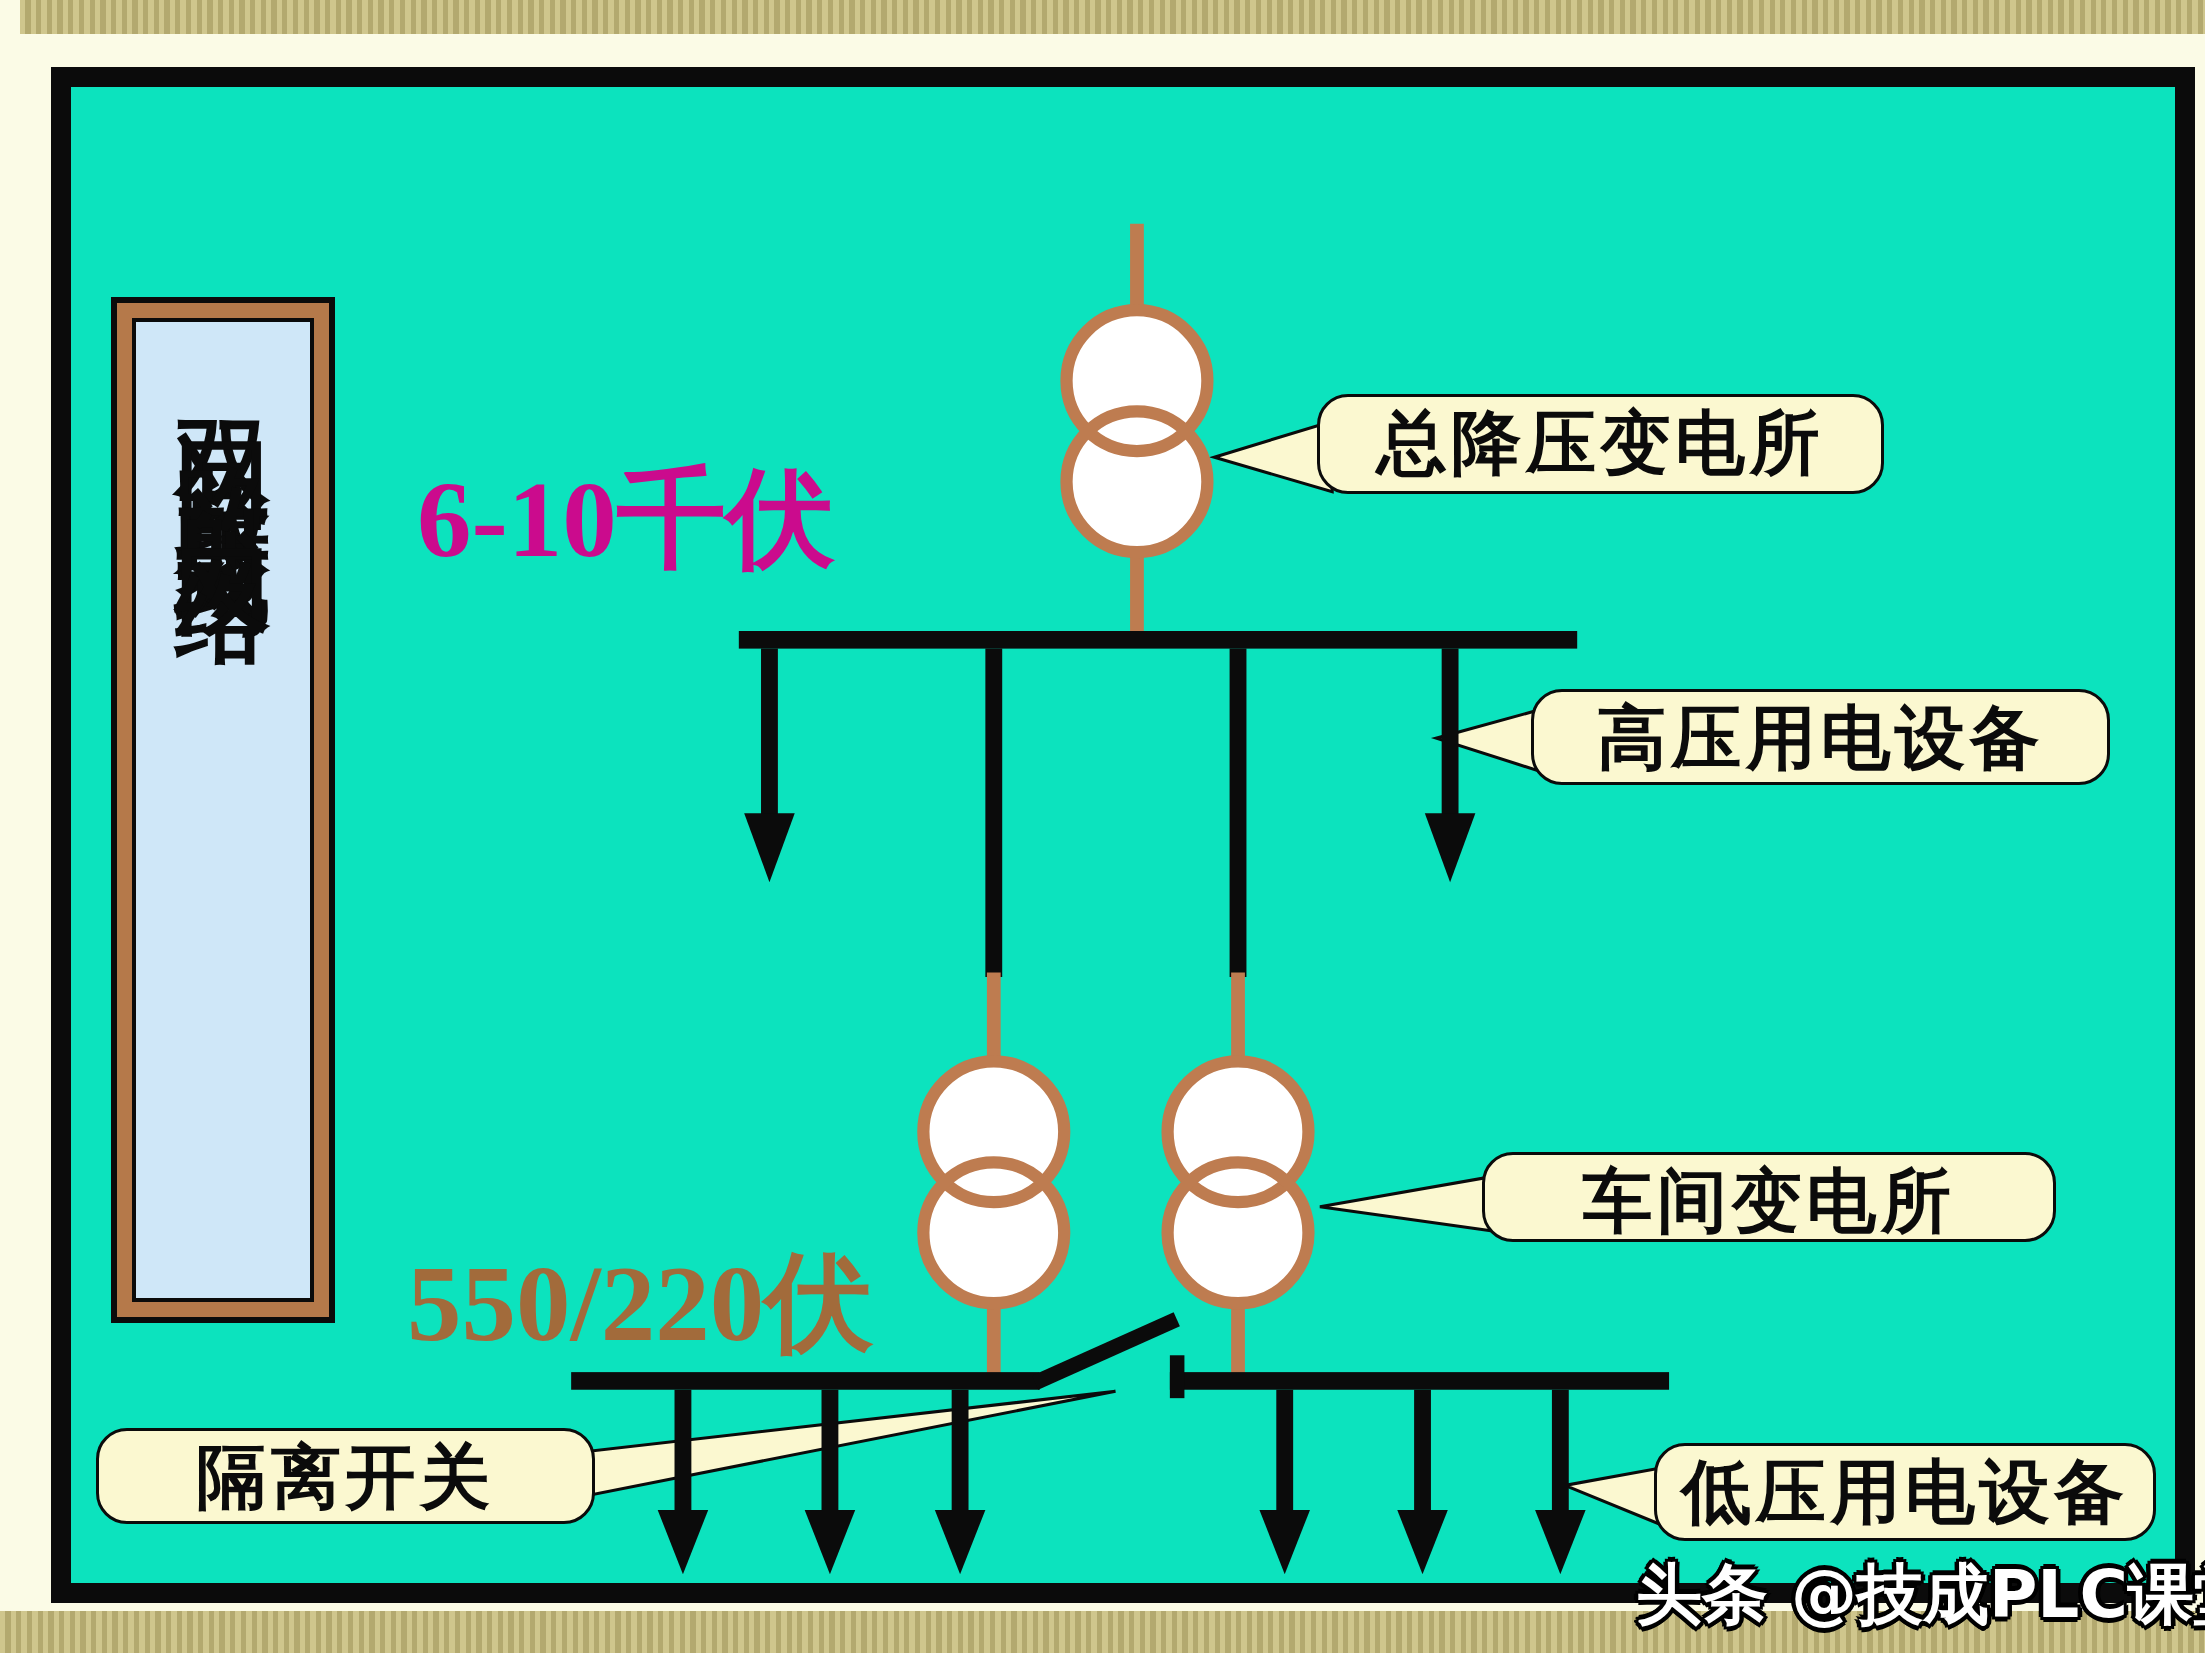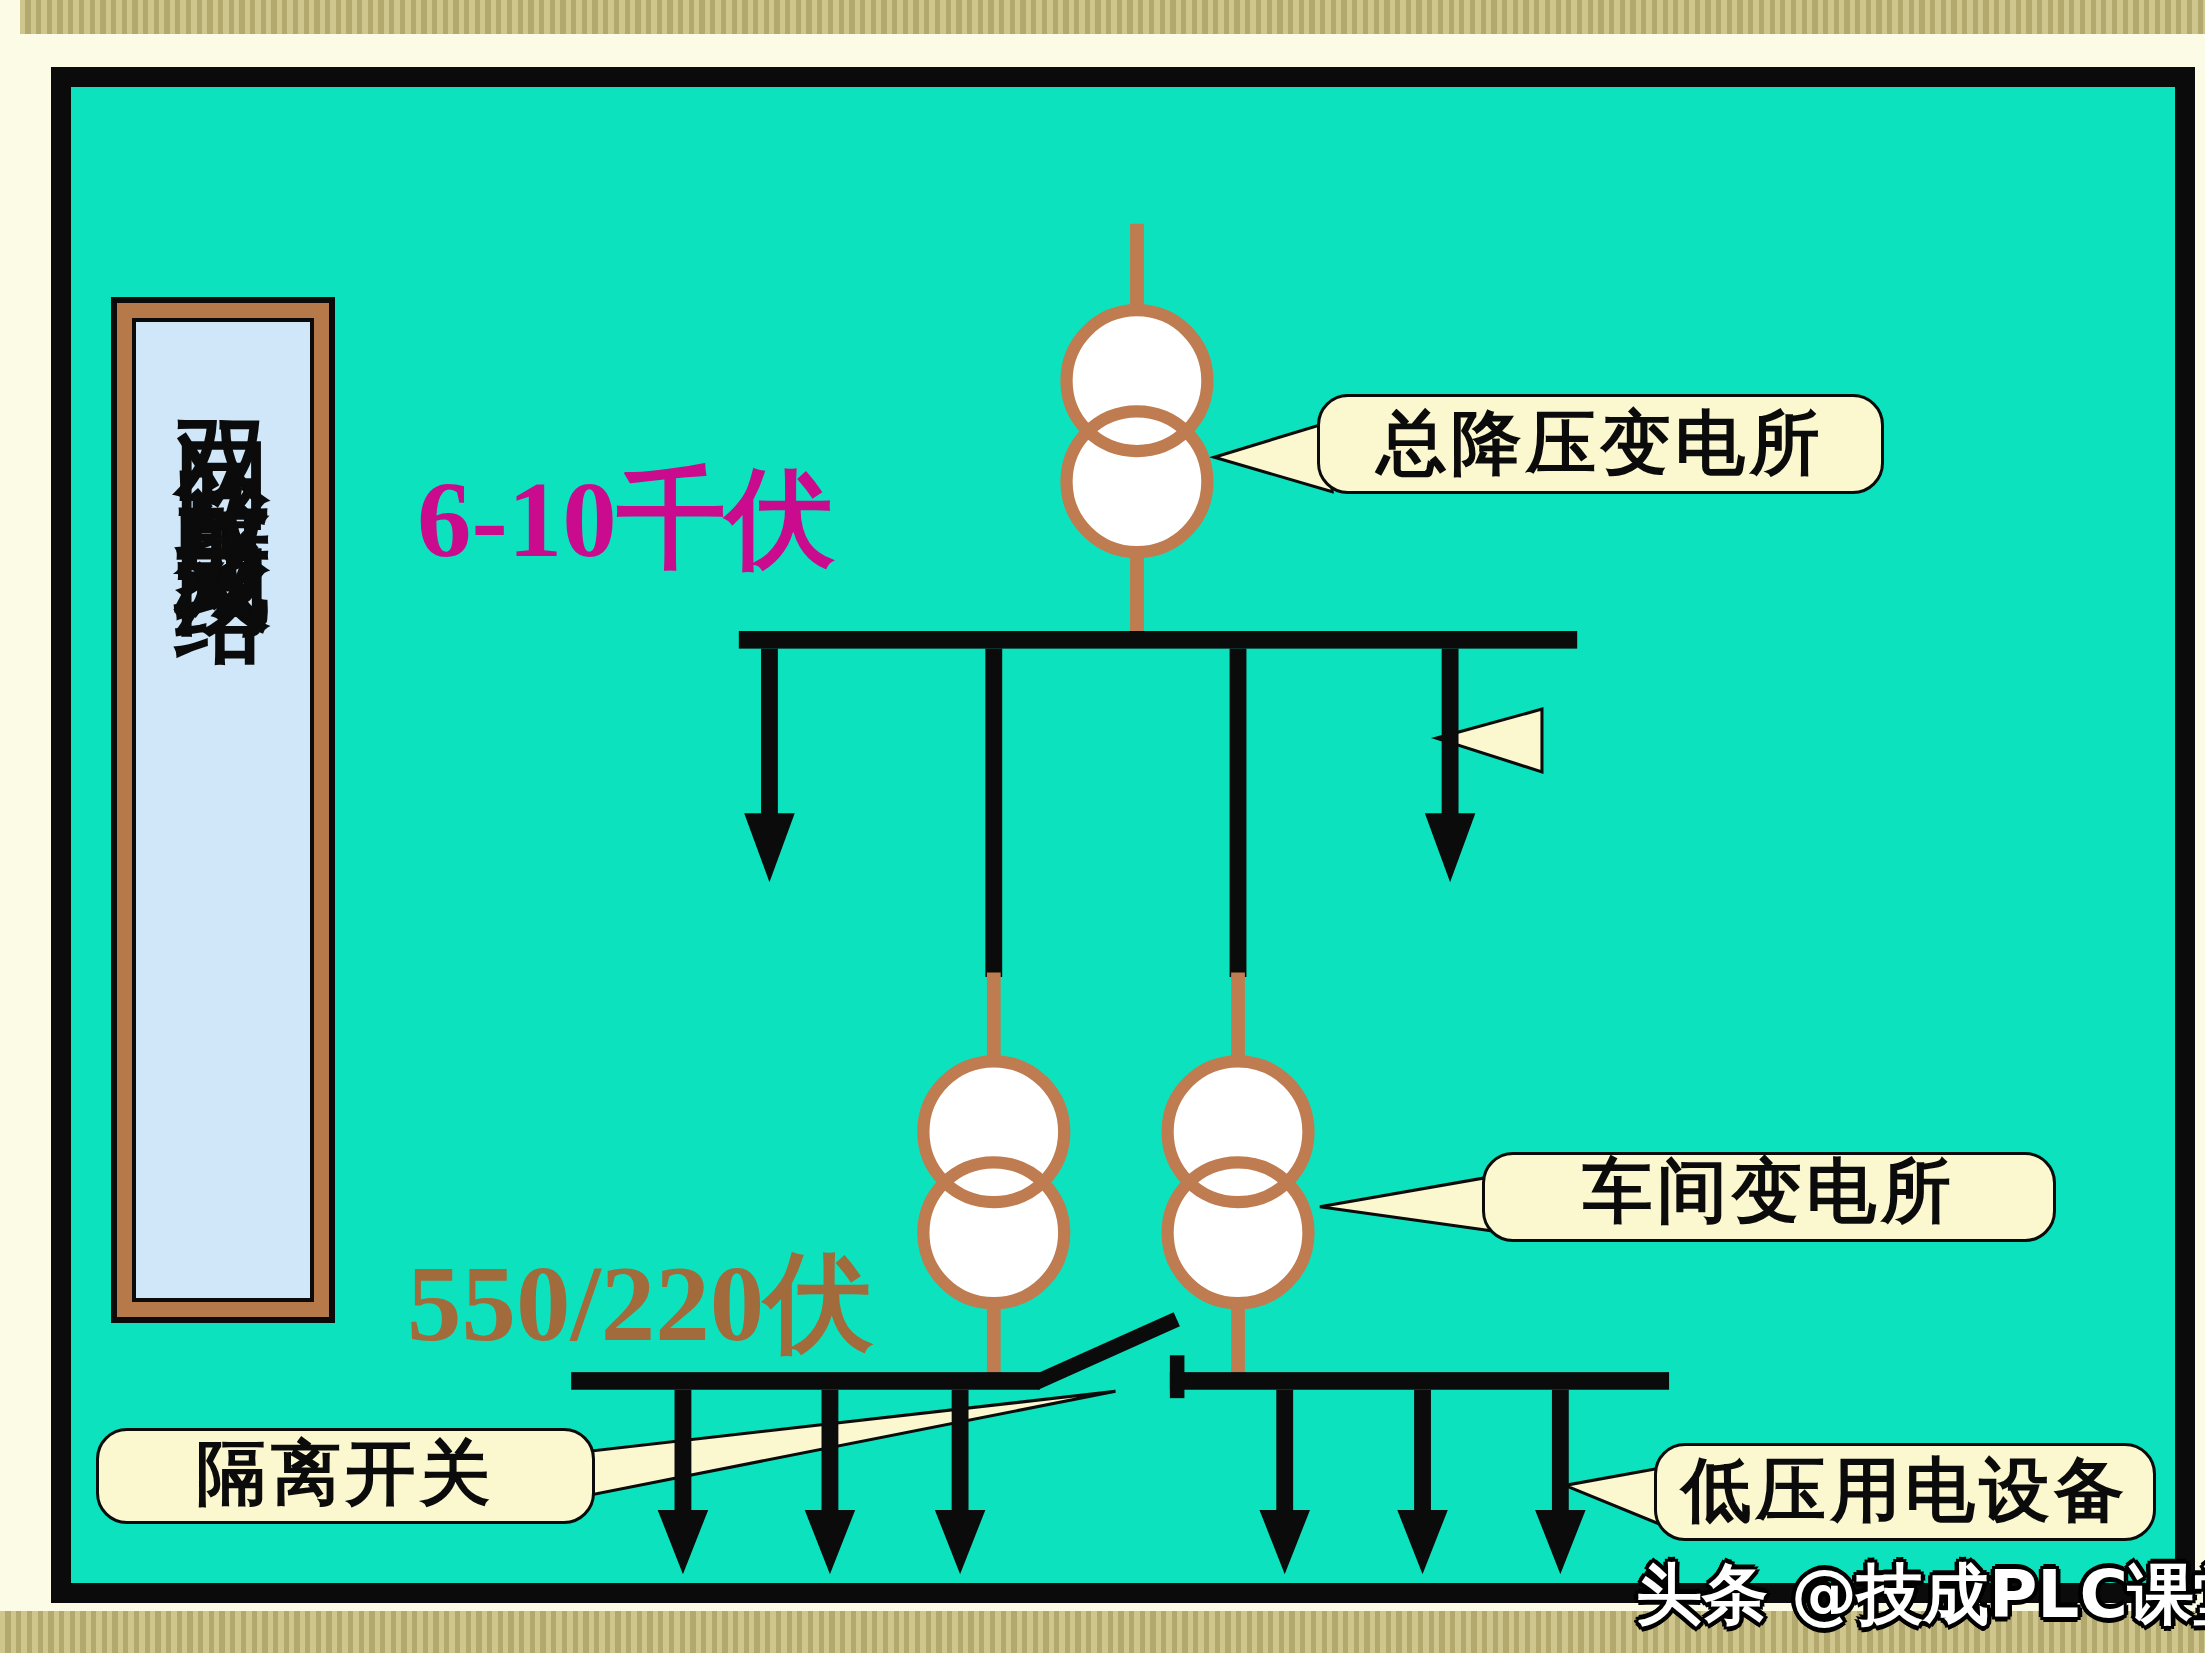--- a/index.html
+++ b/index.html
@@ -24,21 +24,21 @@
 
   .busbar,.black-shape{fill:var(--ink);}
   .black-line{stroke:var(--ink);stroke-width:22px;}
   .blade-line{stroke:var(--ink);stroke-width:20px;}
   .brown-line{stroke:var(--coil-brown);stroke-width:18px;}
   .coil-fill{fill:#ffffff;}
   .coil-stroke{fill:none;stroke:var(--coil-brown);stroke-width:16px;}
   .tail{fill:var(--callout-cream);stroke:var(--ink);stroke-width:4px;}
 
   .callout{position:absolute;z-index:4;background:var(--callout-cream);border:3.8px solid var(--ink);
-    border-radius:31px;display:flex;align-items:flex-end;justify-content:center;
+    border-radius:31px;display:flex;align-items:flex-start;justify-content:center;
     font-size:70px;font-weight:600;color:var(--ink);letter-spacing:4.6px;white-space:nowrap;}
 
   .title-panel{position:absolute;left:111px;top:297px;width:224px;height:1026px;z-index:4;
     border:6.1px solid var(--ink);background:var(--frame-brown);}
   .title-panel .brown{width:100%;height:100%;border:15.3px solid var(--frame-brown);}
   .title-panel .inner{width:100%;height:100%;border:4.6px solid var(--ink);background:var(--panel-blue);
     display:flex;justify-content:center;}
   .title-text{writing-mode:vertical-lr;text-orientation:upright;font-size:96px;letter-spacing:21.4px;
     color:var(--ink);padding-top:23px;font-weight:600;}
 
@@ -137,20 +137,23 @@
       </div>
     </div>
   </div>
 
   <div class="v-label hv">6-10千伏</div>
   <div class="v-label lv">550/220伏</div>
 
   <div class="callout" style="left:1317px;top:394px;width:567px;height:100px;">
     <span>总降压变电所</span>
   </div>
+  <div class="callout" style="left:1531px;top:689px;width:579px;height:96px;">
+    <span>高压用电设备</span>
+  </div>
   <div class="callout" style="left:1482px;top:1152px;width:574px;height:90px;">
     <span>车间变电所</span>
   </div>
   <div class="callout" style="left:1654px;top:1443px;width:502px;height:98px;">
     <span>低压用电设备</span>
   </div>
   <div class="callout" style="left:96px;top:1428px;width:499px;height:96px;">
     <span>隔离开关</span>
   </div>
 

